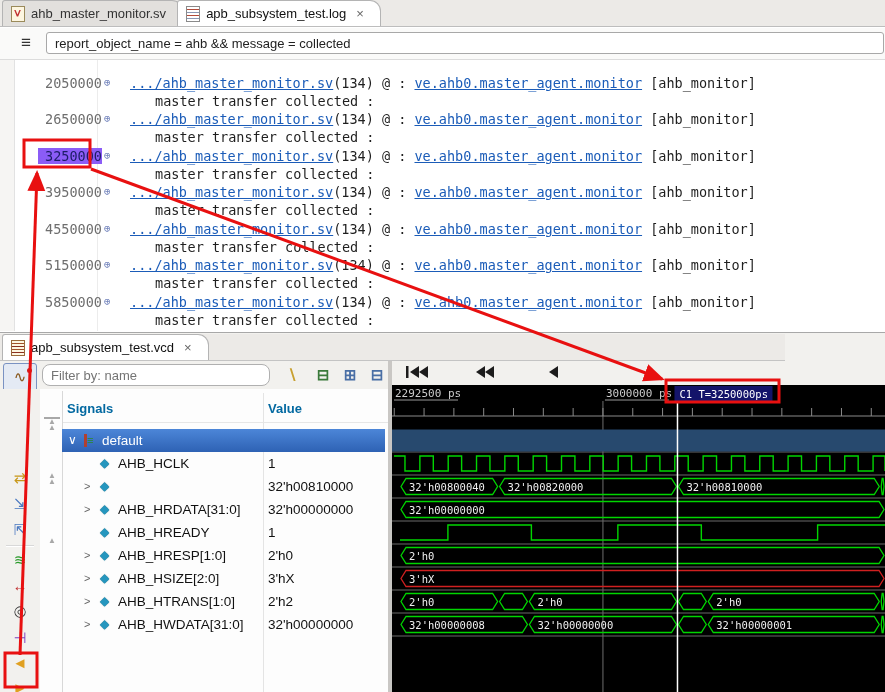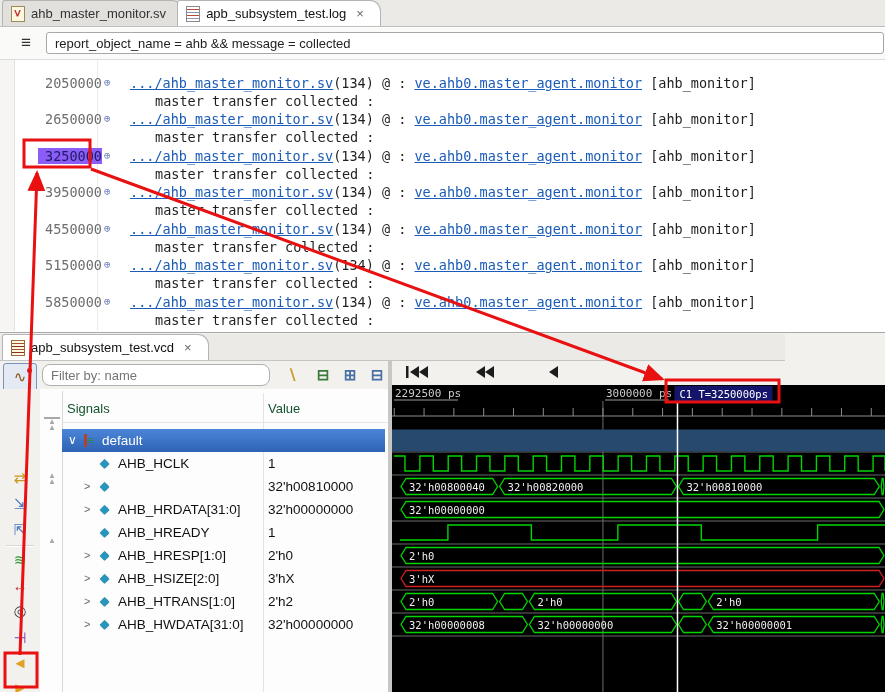--- a/index.html
+++ b/index.html
@@ -53,21 +53,21 @@
   .pressed-btn::after{content:"";position:absolute;right:4px;top:4px;width:5px;height:5px;border-radius:50%;background:#d02020;}
   .ico-div{position:absolute;left:6px;width:28px;height:0;border-top:1px solid #d8d8d8;border-bottom:1px solid #fff;}
   .scrollmark{position:absolute;left:44px;width:16px;color:#a8a8a8;font-size:8px;line-height:6px;text-align:center;cursor:pointer;}
   .scrollmark.bar{border-top:2px solid #a8a8a8;}
   
   .wave-filter{position:absolute;left:42px;top:31px;width:210px;height:20px;border:1px solid #b0b0b0;
                border-radius:8px;padding:0 8px;font-family:"Liberation Sans",sans-serif;font-size:13px;color:#222;}
   .tool-ico{position:absolute;top:32px;width:22px;height:20px;text-align:center;font-size:15px;line-height:20px;cursor:pointer;}
   
   .listbg{position:absolute;left:40px;top:56px;width:348px;height:304px;background:#fdfdfd;}
-  .col-head{position:absolute;top:68px;color:#14532d;font-weight:normal;font-size:13px;}
+  .col-head{position:absolute;top:68px;color:#0369a1;font-weight:bold;font-size:13px;}
   .head-line{position:absolute;left:62px;top:89px;width:326px;height:1px;background:#e6e6e6;}
   .tree-edge{position:absolute;left:62px;top:58px;width:1px;height:302px;background:#d8d8d8;}
   .col-div{position:absolute;left:263px;top:60px;width:1px;height:300px;background:#e4e4e4;}
   .sigrows{position:absolute;left:62px;top:96px;width:323px;}
   .sigrow{position:relative;height:23px;line-height:23px;font-size:13.5px;color:#111;cursor:default;}
   .sigrow.sel{background:linear-gradient(#4c86d8,#2e62b4);color:#fff;}
   .chev{position:absolute;left:22px;color:#666;font-size:11px;}
   .sigrow.sel .chev{left:6px;color:#fff;font-size:12px;}
   .gico{position:absolute;left:22px;top:5px;width:13px;height:13px;font-size:11px;line-height:13px;color:#2a8a2a;border-left:3px solid #b04030;}
   .diam{position:absolute;left:38px;color:#2596be;text-shadow:0 0 1px #0a5a70;font-size:12px;}

